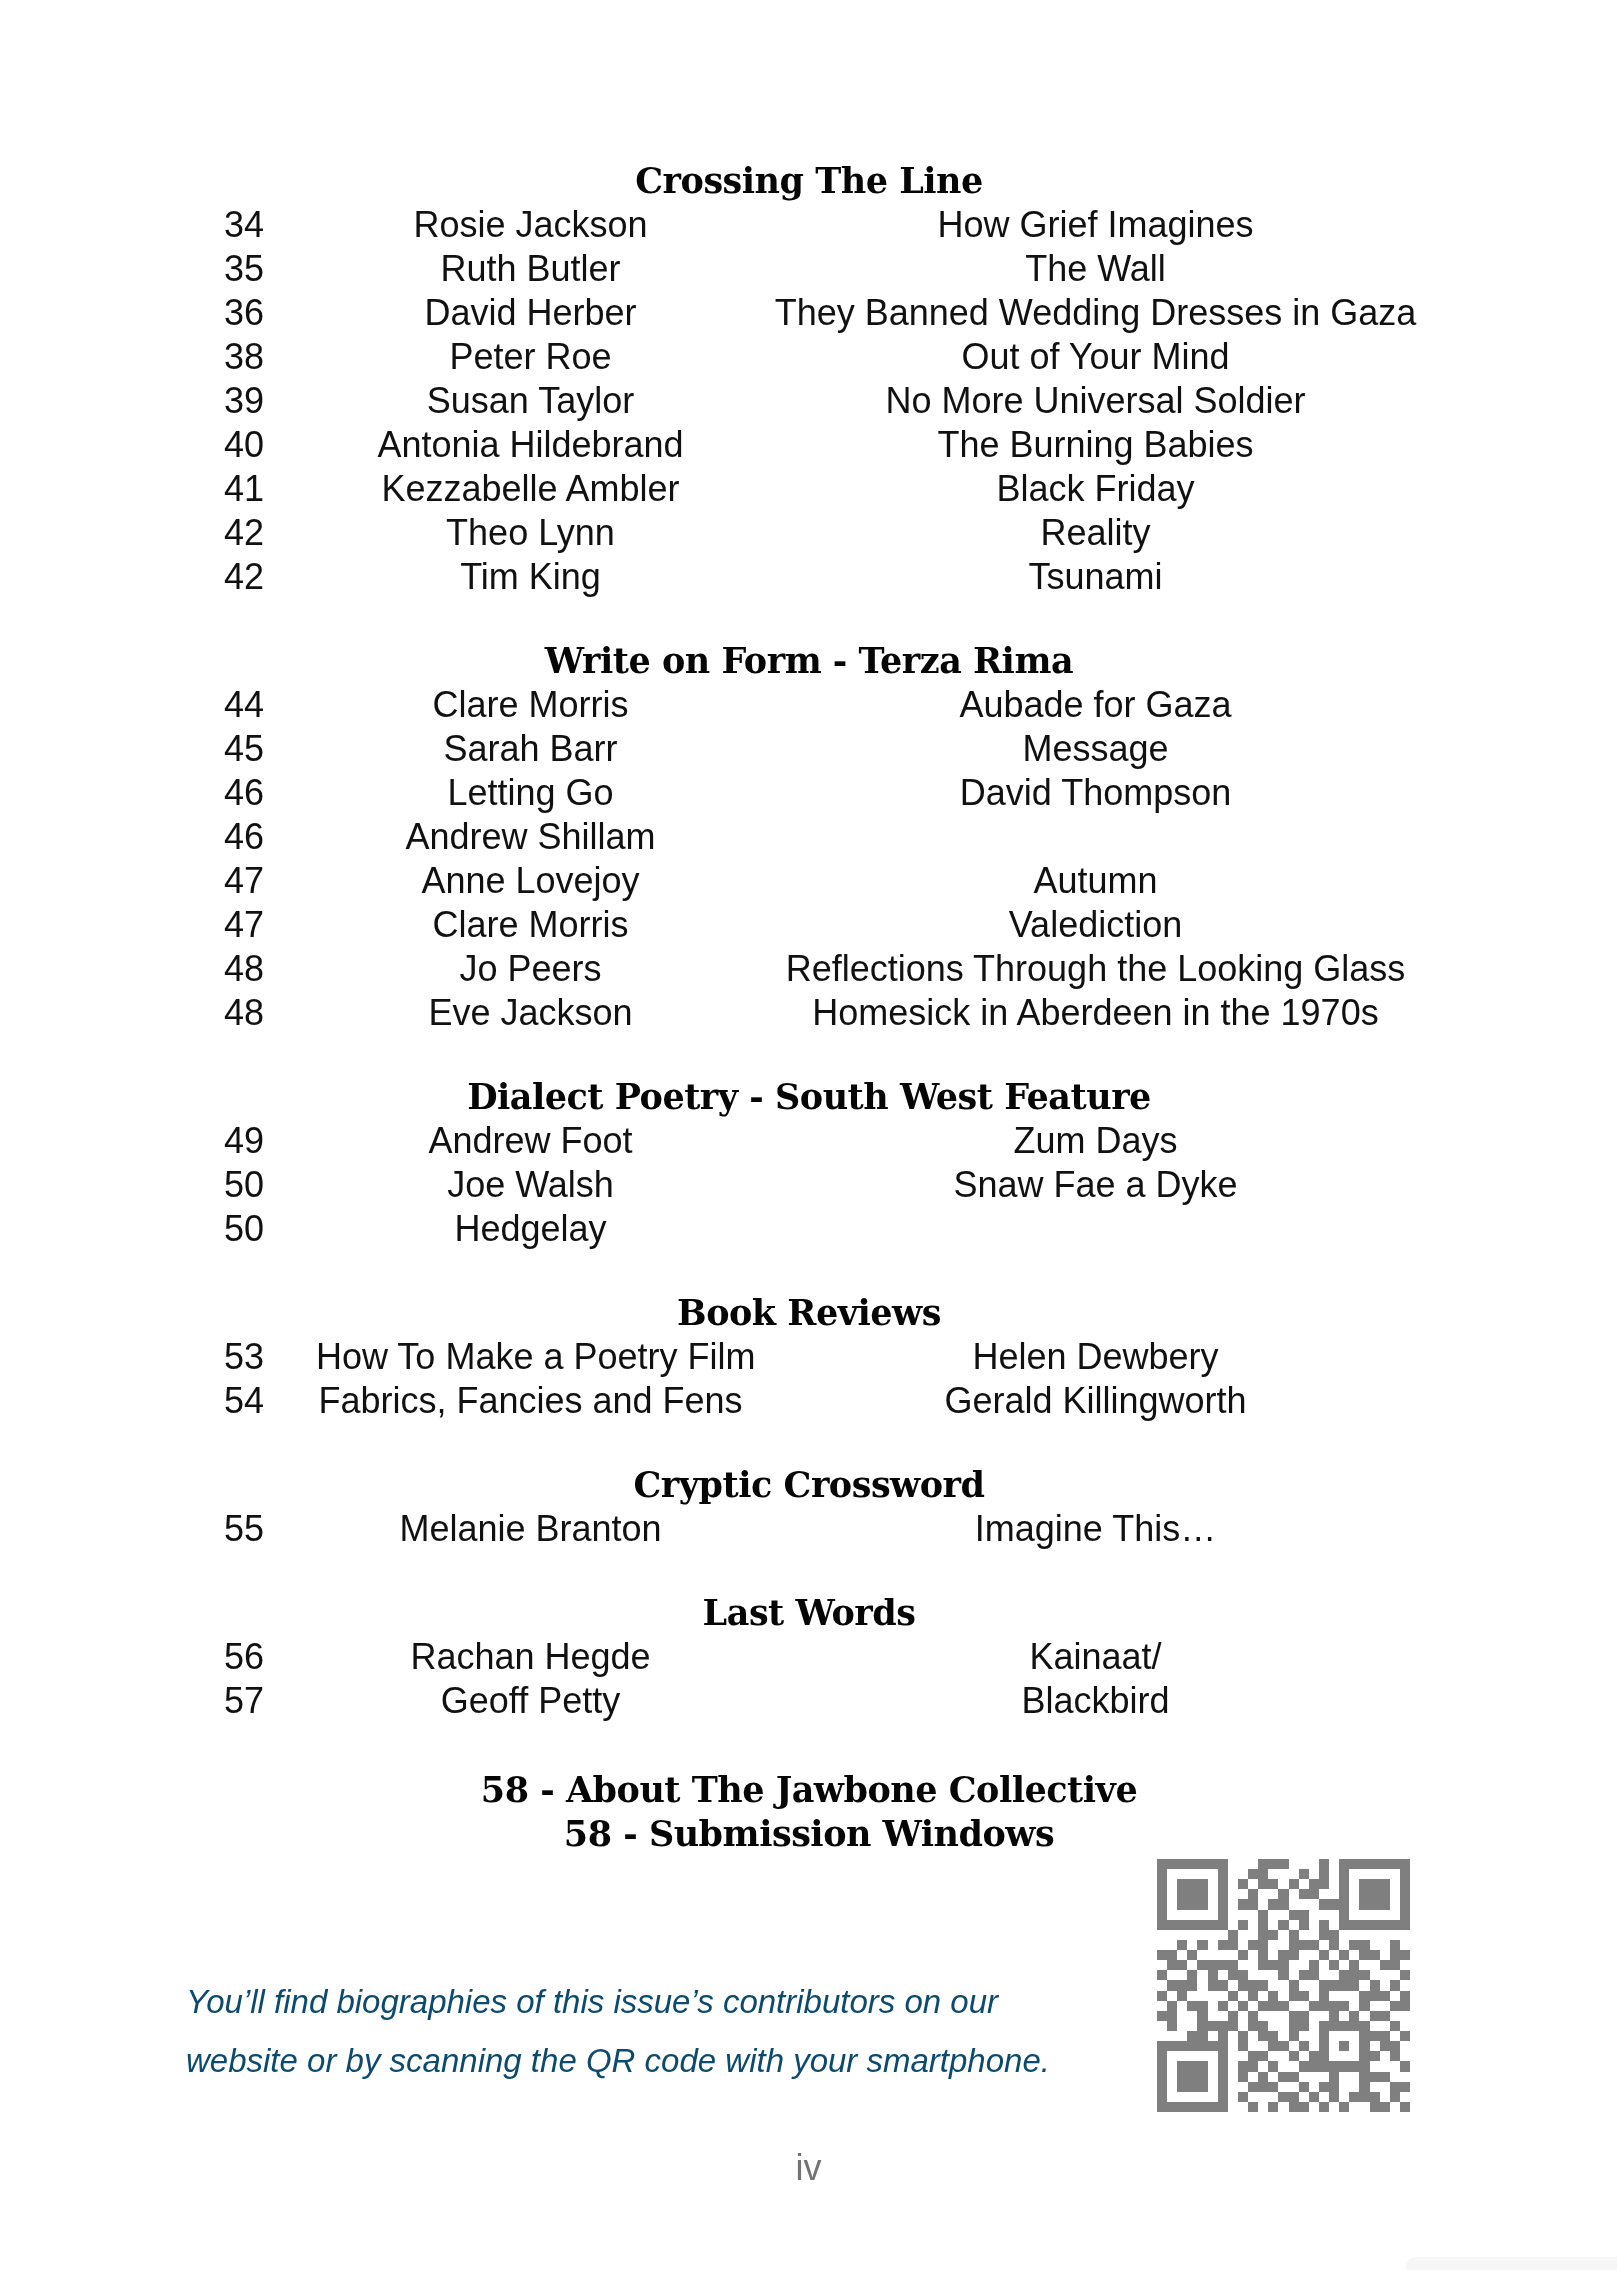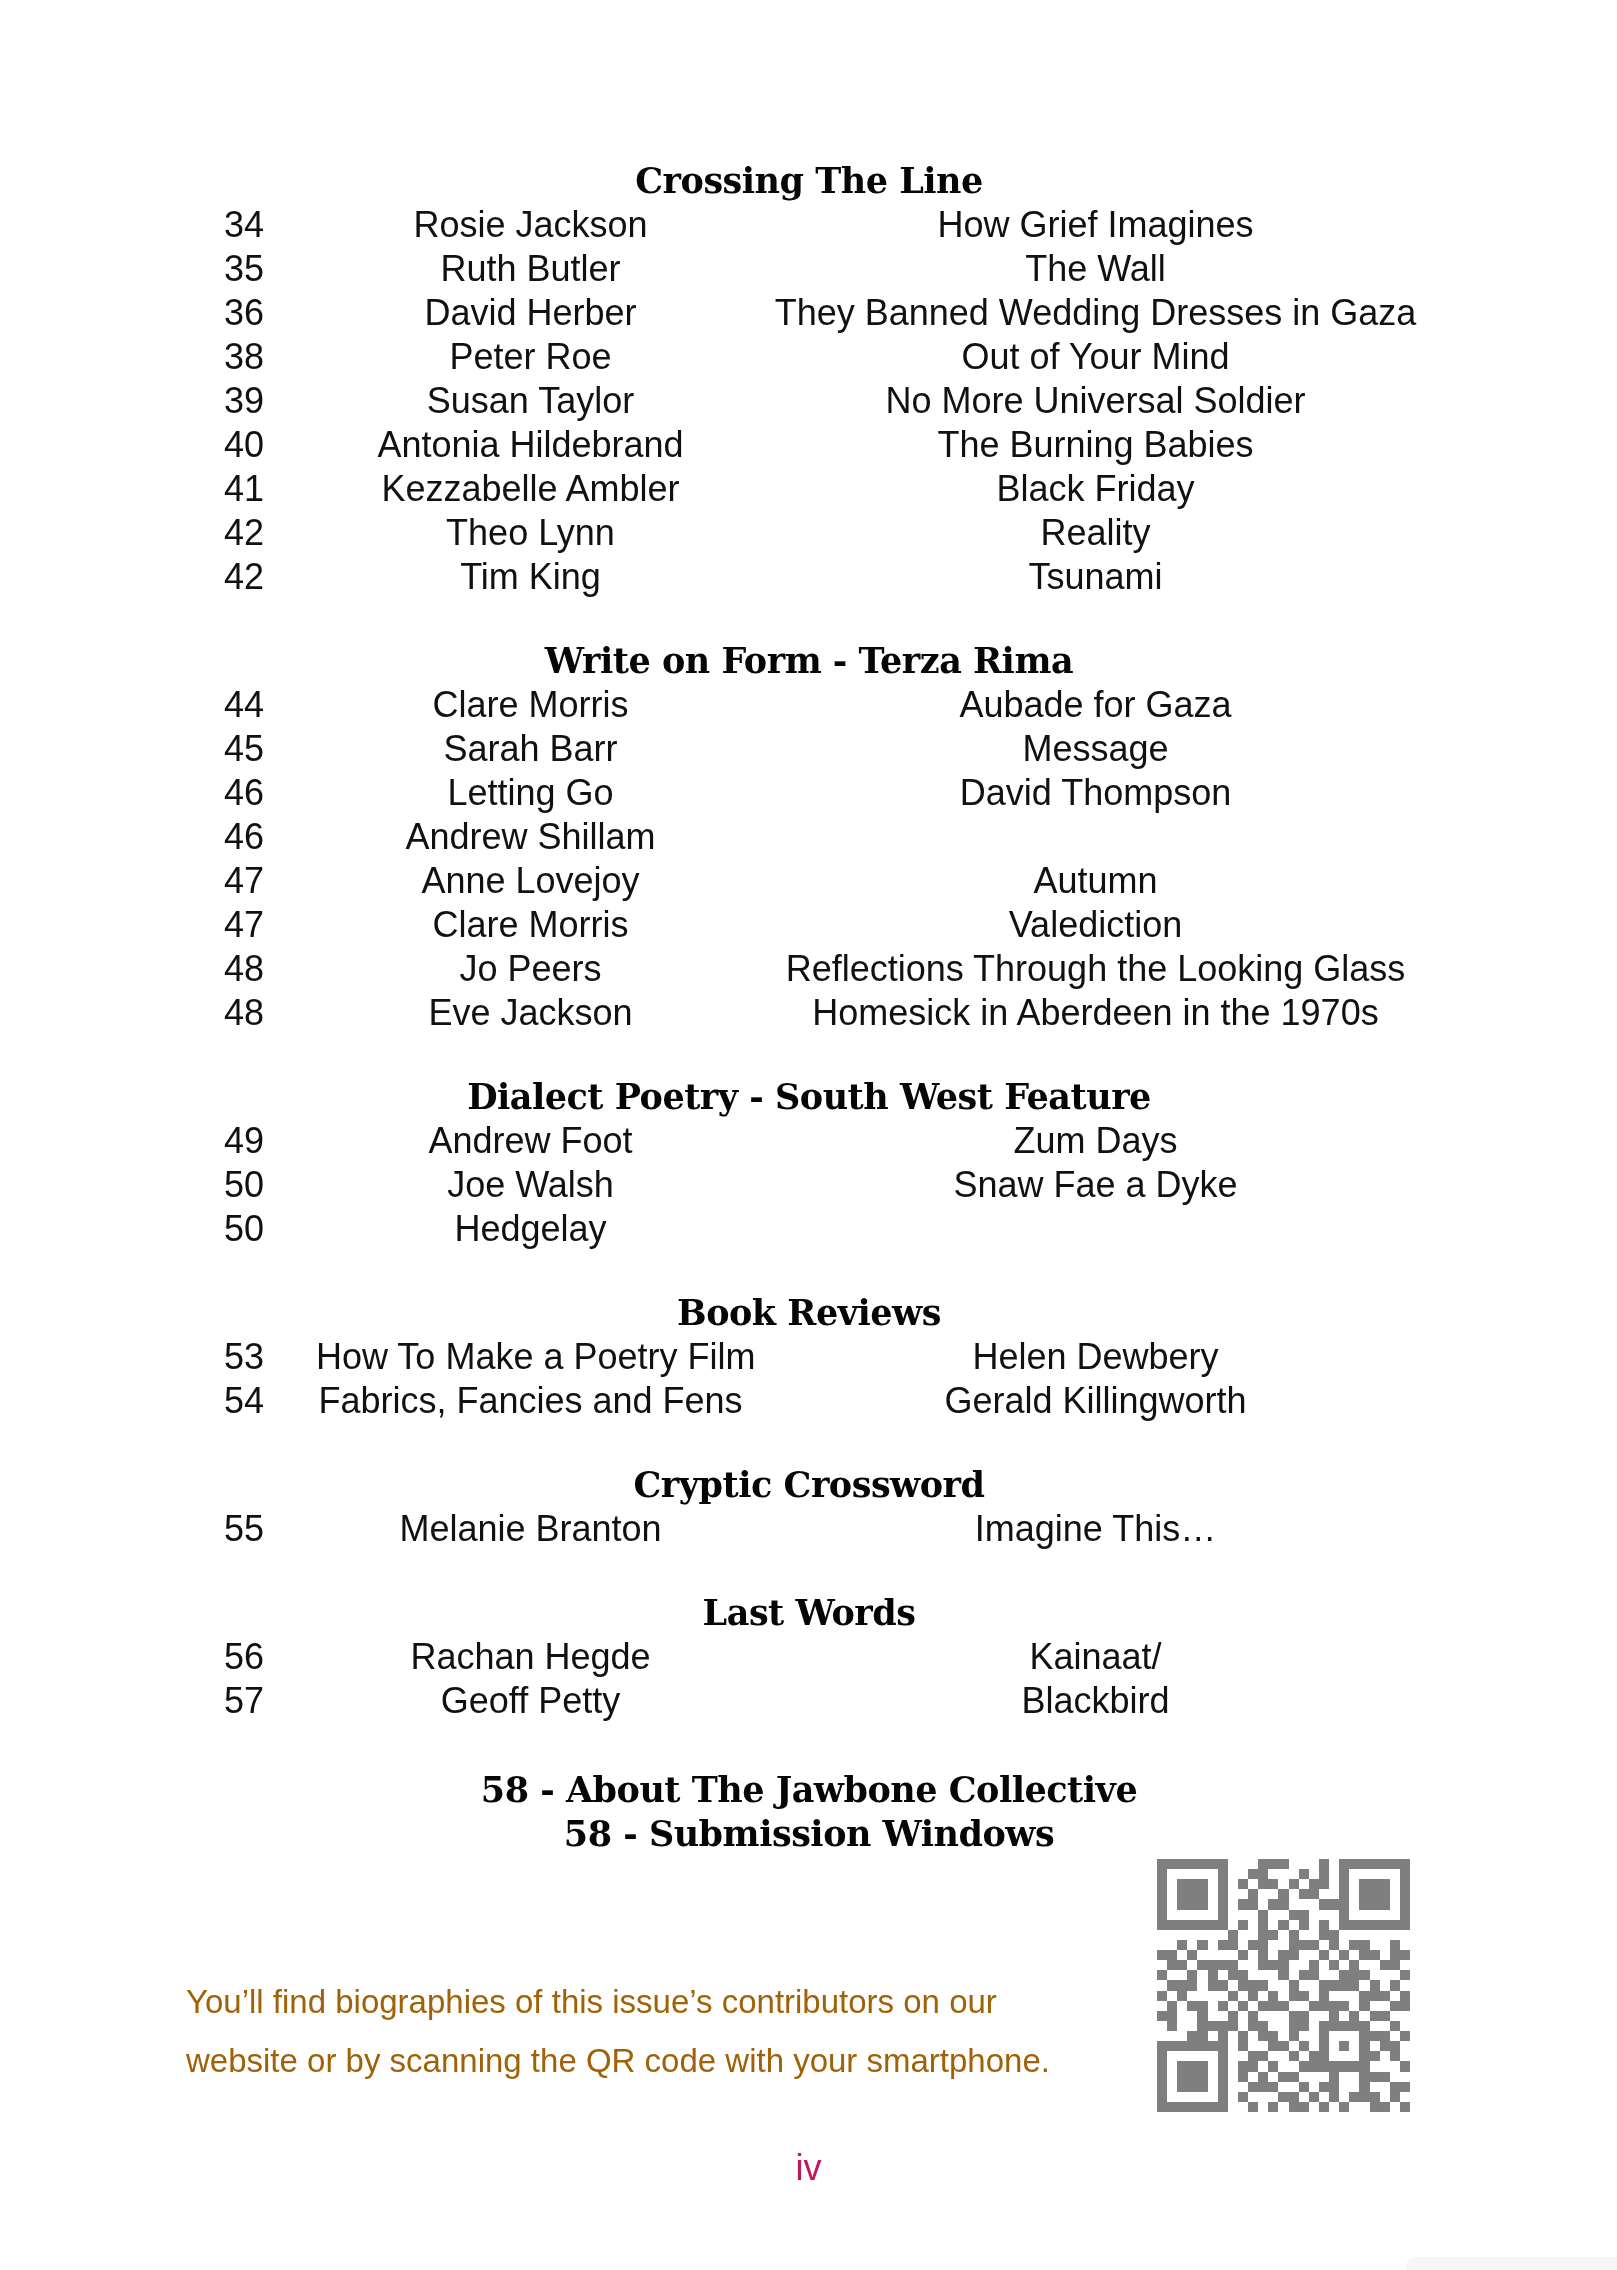--- a/index.html
+++ b/index.html
@@ -41,36 +41,37 @@
     font-size:35px;
     line-height:44px;
     color:#060606;
     letter-spacing:-0.5px;
   }
   .note {
     position:absolute;
     left:186px; top:1972px;
     width:941px;
     font-size:33px;
+    font-style:italic;
     line-height:59px;
-    color:#a16207;
+    color:#0c4a6e;
   }
   .qr {
     position:absolute;
     left:1157px; top:1859px;
     width:253px; height:253px;
   }
   .qr svg { display:block; width:100%; height:100%; }
   .page-num {
     position:absolute;
     left:0; top:2147px;
     width:1617px;
     text-align:center;
     font-size:36px;
-    color:#be185d;
+    color:#737373;
   }
   .corner-shade {
     position:absolute;
     right:0; bottom:0;
     width:211px; height:12.7px;
     background:#f6f6f7;
     border-top-left-radius:9.8px;
   }
 </style>
 </head>

